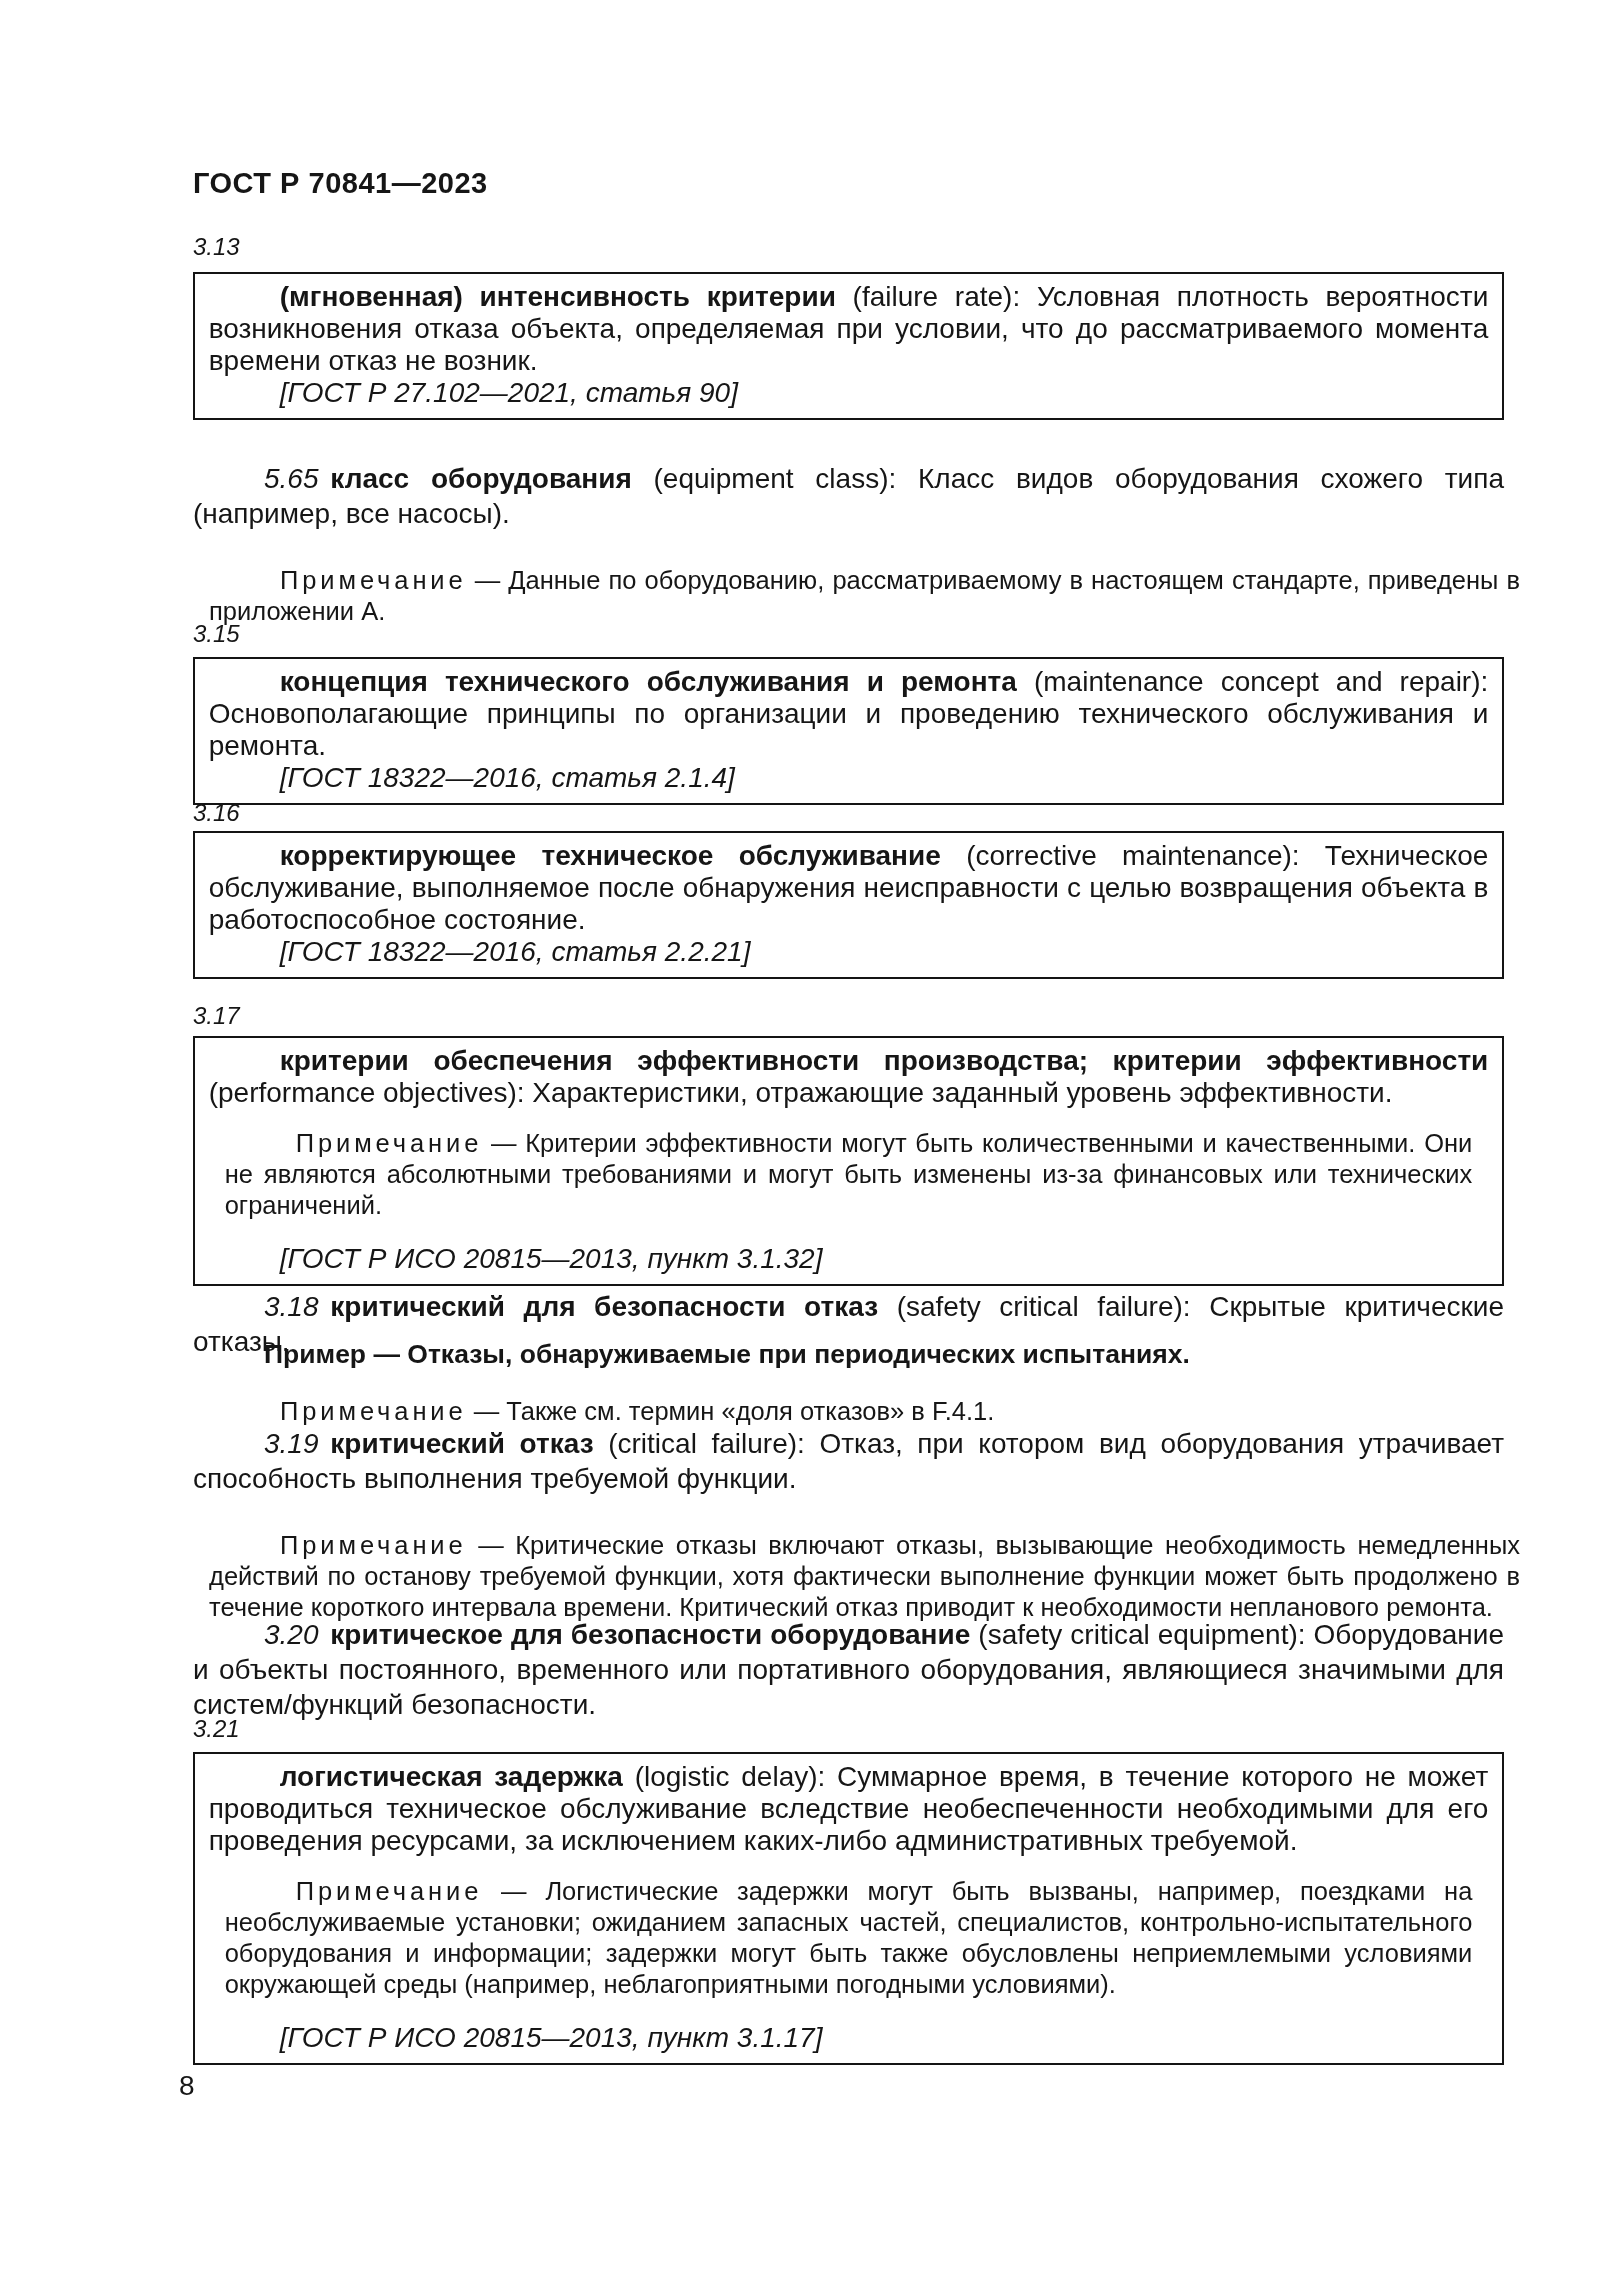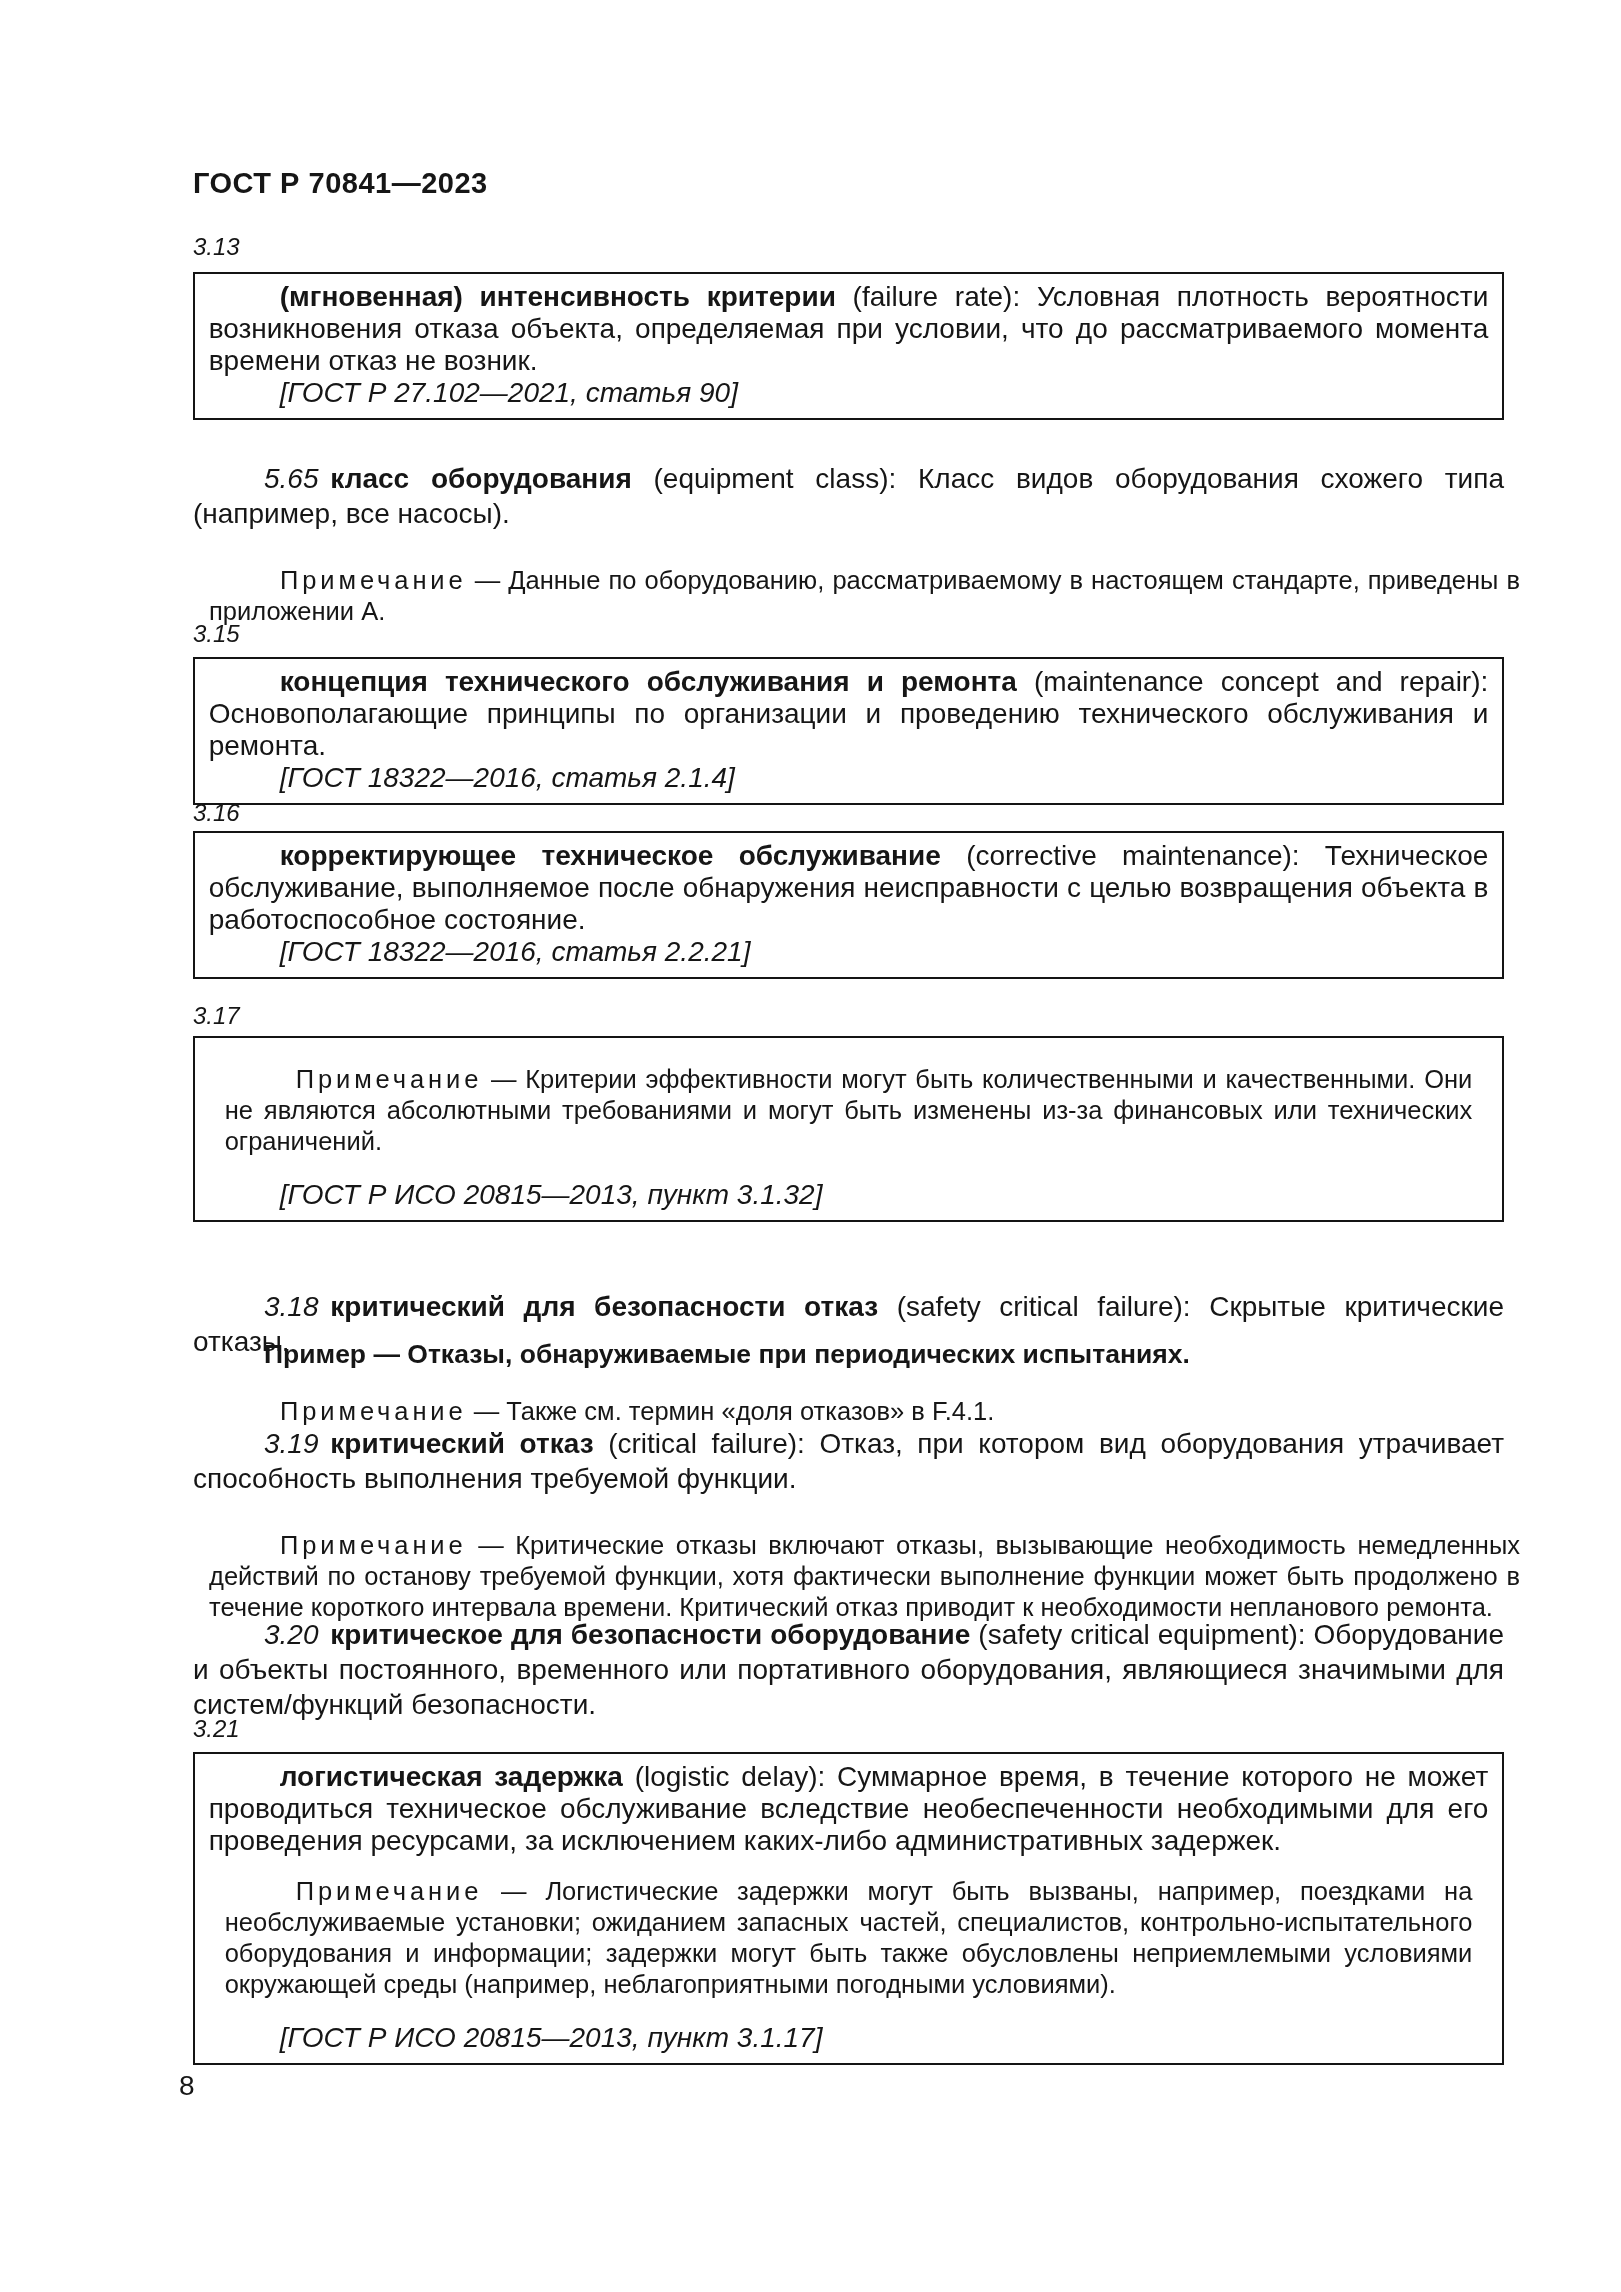--- a/index.html
+++ b/index.html
@@ -68,38 +68,39 @@
 <div class="blk cnum" style="top:799px">3.16</div>
 
 <div class="blk tbox" style="top:831px">
   <p class="para"><span class="b">корректирующее техническое обслуживание</span><span> (corrective maintenance): Техническое обслужи­вание, выполняемое после обнаружения неисправности с целью возвращения объекта в работоспо­собное состояние.</span></p>
   <p class="cite">[ГОСТ 18322—2016, статья 2.2.21]</p>
 </div>
 
 <div class="blk cnum" style="top:1002px">3.17</div>
 
 <div class="blk tbox" style="top:1036px">
+  <p class="para"><span class="b">критерии обеспечения эффективности производства; критерии эффективности</span><span> (performance objectives): Характеристики, отражающие заданный уровень эффективности.</span></p>
   <p class="note"><span class="nw">Примечание</span><span> — Критерии эффективности могут быть количественными и качественными. Они не яв­ляются абсолютными требованиями и могут быть изменены из-за финансовых или технических ограничений.</span></p>
   <p class="cite">[ГОСТ Р ИСО 20815—2013, пункт 3.1.32]</p>
 </div>
 
 <div class="blk para" style="top:1289px"><span class="num">3.18</span><span class="b">критический для безопасности отказ</span><span> (safety critical failure): Скрытые критические отказы.</span></div>
 
 <div class="blk example" style="top:1338px">Пример — Отказы, обнаруживаемые при периодических испытаниях.</div>
 
 <div class="blk note" style="top:1380px"><span class="nw">Примечание</span><span> — Также см. термин «доля отказов» в F.4.1.</span></div>
 
 <div class="blk para" style="top:1426px"><span class="num">3.19</span><span class="b">критический отказ</span><span> (critical failure): Отказ, при котором вид оборудования утрачивает способ­ность выполнения требуемой функции.</span></div>
 
 <div class="blk note" style="top:1514px"><span class="nw">Примечание</span><span> — Критические отказы включают отказы, вызывающие необходимость немедленных дей­ствий по останову требуемой функции, хотя фактически выполнение функции может быть продолжено в течение короткого интервала времени. Критический отказ приводит к необходимости непланового ремонта.</span></div>
 
 <div class="blk para" style="top:1617px"><span class="num">3.20</span><span class="b">критическое для безопасности оборудование</span><span> (safety critical equipment): Оборудование и объекты постоянного, временного или портативного оборудования, являющиеся значимыми для си­стем/функций безопасности.</span></div>
 
 <div class="blk cnum" style="top:1715px">3.21</div>
 
 <div class="blk tbox" style="top:1752px">
-  <p class="para"><span class="b">логистическая задержка</span><span> (logistic delay): Суммарное время, в течение которого не может прово­диться техническое обслуживание вследствие необеспеченности необходимыми для его проведения ресурсами, за исключением каких-либо административных задержек.</span></p>
+  <p class="para"><span class="b">логистическая задержка</span><span> (logistic delay): Суммарное время, в течение которого не может прово­диться техническое обслуживание вследствие необеспеченности необходимыми для его проведения ресурсами, за исключением каких-либо административных требуемой.</span></p>
   <p class="note"><span class="nw">Примечание</span><span> — Логистические задержки могут быть вызваны, например, поездками на необслужива­емые установки; ожиданием запасных частей, специалистов, контрольно-испытательного оборудования и ин­формации; задержки могут быть также обусловлены неприемлемыми условиями окружающей среды (например, неблагоприятными погодными условиями).</span></p>
   <p class="cite">[ГОСТ Р ИСО 20815—2013, пункт 3.1.17]</p>
 </div>
 
 <div class="page-num">8</div>
 
 
 </body></html>

